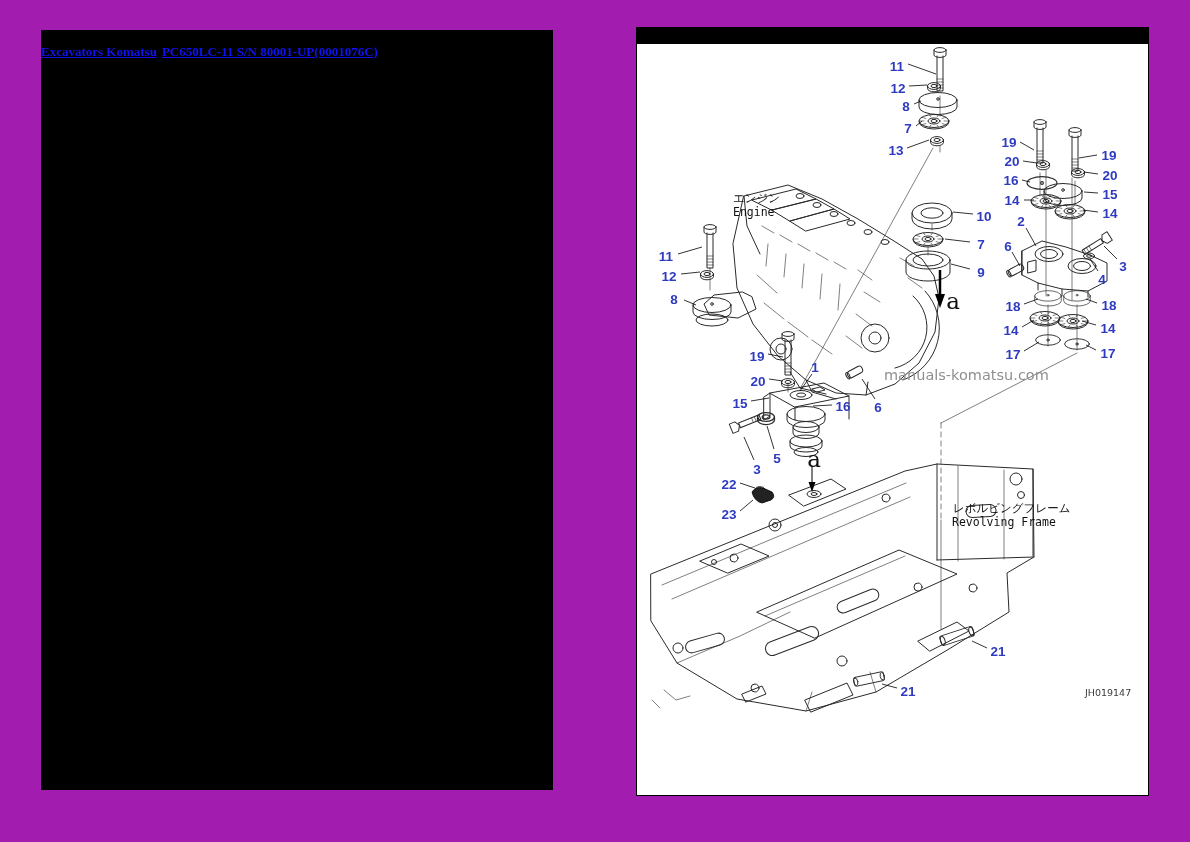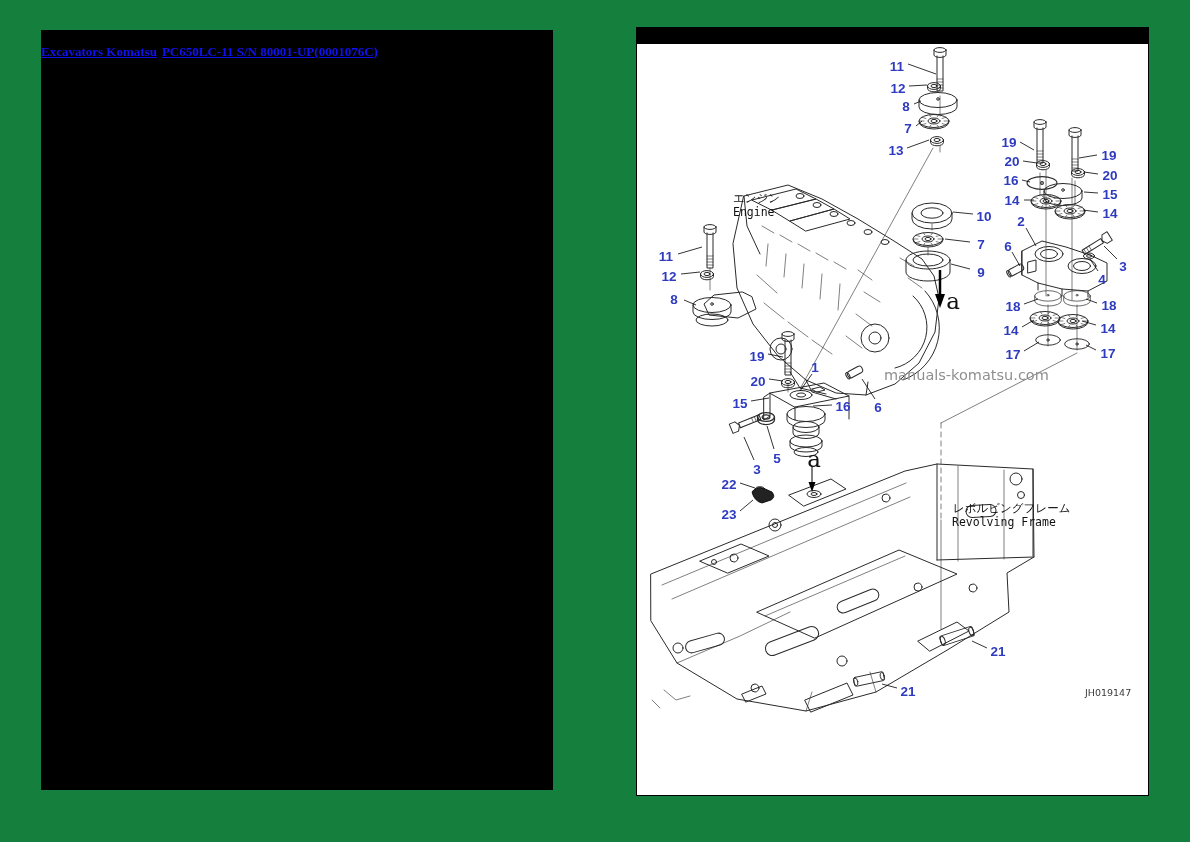--- a/index.html
+++ b/index.html
@@ -1,16 +1,16 @@
 <!DOCTYPE html>
 <html><head>
 <meta charset="utf-8">
 <style>
   html,body{margin:0;padding:0;background:#ffffff;}
-  .page{position:relative;width:1190px;height:842px;background:#15803d;overflow:hidden;
+  .page{position:relative;width:1190px;height:842px;background:#a21caf;overflow:hidden;
         font-family:"Liberation Sans",sans-serif;text-decoration:underline;}
   
   .black-panel{position:absolute;left:41px;top:30px;width:512px;height:760px;background:#000;}
   .title-line{position:absolute;left:0;top:14px;white-space:nowrap;
               font-family:"Liberation Serif",serif;font-size:13px;font-weight:bold;}
   .title-line a{color:#1111ee;text-decoration:underline;cursor:pointer;}
   .title-line a + a{margin-left:5px;}
   
   .diagram-panel{position:absolute;left:636px;top:27px;width:513px;height:769px;
                  border:1px solid #000;box-sizing:border-box;background:#fff;}

